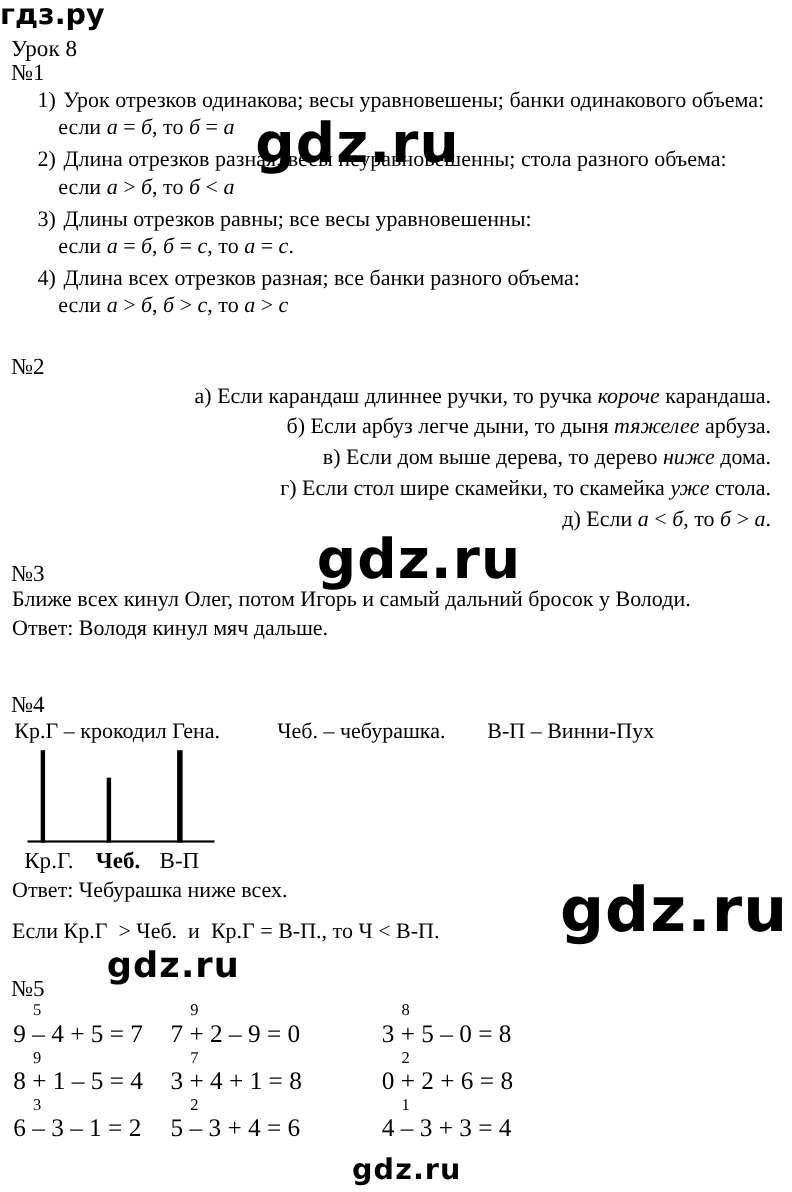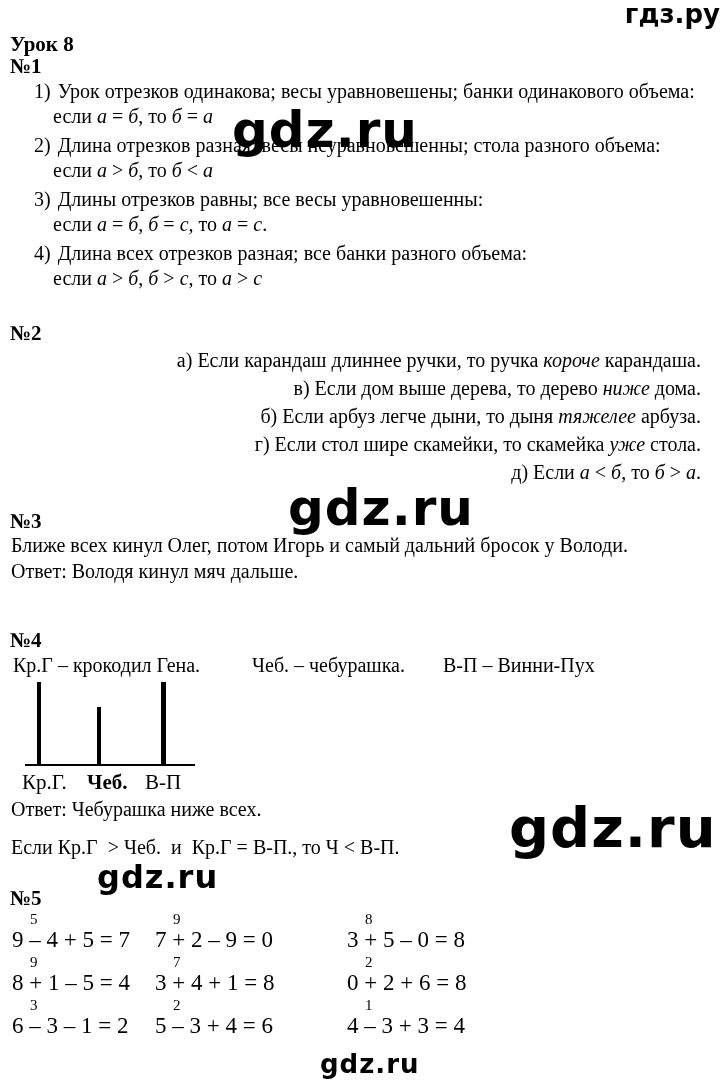--- a/index.html
+++ b/index.html
@@ -8,25 +8,25 @@
     width:720px;height:1084px;
     background:#ffffff;
     color:#000;
     font-family:"Liberation Serif","DejaVu Serif",serif;
     font-size:20px;
     overflow:hidden;
   }
   .abs{position:absolute;}
   .site-header{
     top:0;left:0;width:720px;
-    text-align:right;
+    text-align:left;
     font-family:"DejaVu Sans","Liberation Sans",sans-serif;
     font-weight:bold;font-size:26px;line-height:28px;
   }
-  .sec-label{font-weight:bold;font-size:21px;line-height:22px;}
+  .sec-label{font-weight:normal;font-size:21px;line-height:22px;}
   .lesson-title{left:10px;top:33px;}
   .t1-label{left:10px;top:55px;}
   .t1-list{left:53px;top:79px;width:655px;}
   .t1-item{padding-left:0;text-indent:-19px;line-height:25px;margin-bottom:4px;}
   .t1-item .marker{padding-right:7px;}
   .t1-item .formula{text-indent:0;line-height:25px;}
   .t2-label{left:10px;top:322px;}
   .t2-list{left:11px;top:346px;width:690px;}
   .t2-list .line{line-height:28px;text-align:right;}
   .t3-label{left:10px;top:510px;}
@@ -90,22 +90,22 @@
     </div>
     <div class="t1-item">
       <span class="marker">4)</span><span>Длина всех отрезков разная; все банки разного объема:</span>
       <div class="formula"><span>если </span><span class="it">а</span><span> &gt; </span><span class="it">б</span><span>, </span><span class="it">б</span><span> &gt; </span><span class="it">с</span><span>, то </span><span class="it">а</span><span> &gt; </span><span class="it">с</span></div>
     </div>
   </div>
 
   <div class="abs sec-label t2-label">№2</div>
   <div class="abs t2-list">
     <div class="line"><span>а) Если карандаш длиннее ручки, то ручка </span><span class="it">короче</span><span> карандаша.</span></div>
+    <div class="line"><span>б) Если арбуз легче дыни, то дыня </span><span class="it">тяжелее</span><span> арбуза.</span></div>
     <div class="line"><span>в) Если дом выше дерева, то дерево </span><span class="it">ниже</span><span> дома.</span></div>
-    <div class="line"><span>б) Если арбуз легче дыни, то дыня </span><span class="it">тяжелее</span><span> арбуза.</span></div>
     <div class="line"><span>г) Если стол шире скамейки, то скамейка </span><span class="it">уже</span><span> стола.</span></div>
     <div class="line"><span>д) Если </span><span class="it">а</span><span> &lt; </span><span class="it">б</span><span>, то </span><span class="it">б</span><span> &gt; </span><span class="it">а</span><span>.</span></div>
   </div>
 
   <div class="abs sec-label t3-label">№3</div>
   <div class="abs t3-lines">
     <div class="line">Ближе всех кинул Олег, потом Игорь и самый дальний бросок у Володи.</div>
     <div class="line">Ответ: Володя кинул мяч дальше.</div>
   </div>
 

